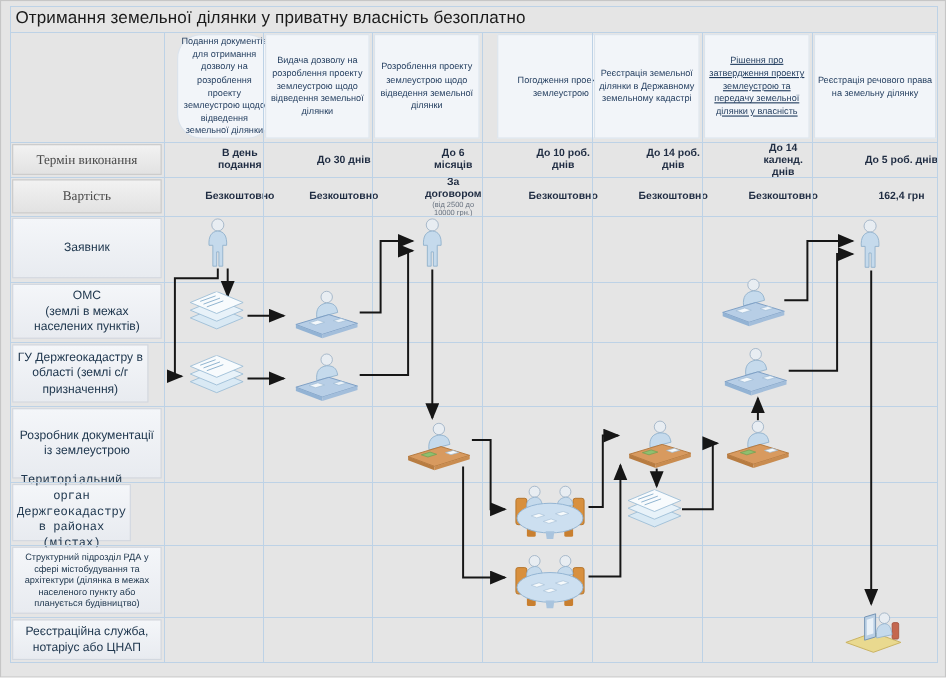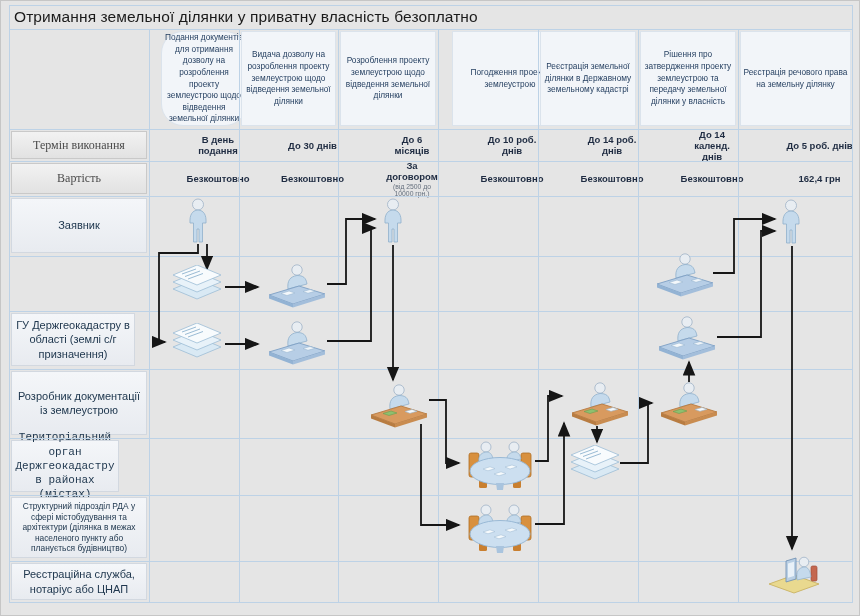--- a/index.html
+++ b/index.html
@@ -27,21 +27,21 @@
 
 <div class="page">
 
   <div class="title">Отримання земельної ділянки у приватну власність безоплатно</div>
 
   <div class="hdr" style="left:160px;top:30px;width:86px;height:95px;border-radius:22px;">Подання документів для отримання дозволу на розроблення проекту землеустрою щодо відведення земельної ділянки</div>
   <div class="hdr" style="left:240px;top:30px;width:95px;height:95px;">Видача дозволу на розроблення проекту землеустрою щодо відведення земельної ділянки</div>
   <div class="hdr" style="left:339px;top:30px;width:96px;height:95px;">Розроблення проекту землеустрою щодо відведення земельної ділянки</div>
   <div class="hdr" style="left:439px;top:30px;width:116px;height:95px;margin-left:12px;">Погодження проекту землеустрою</div>
   <div class="hdr" style="left:539px;top:30px;width:96px;height:95px;">Реєстрація земельної ділянки в Державному земельному кадастрі</div>
-  <div class="hdr" style="left:639px;top:30px;width:96px;height:95px;">Рішення про затвердження проекту землеустрою та передачу земельної ділянки у власність</div>
+  <div class="hdr" style="left:639px;top:30px;width:96px;height:95px;text-decoration:underline;">Рішення про затвердження проекту землеустрою та передачу земельної ділянки у власність</div>
   <div class="hdr" style="left:739px;top:30px;width:111px;height:95px;">Реєстрація речового права на земельну ділянку</div>
 
   <div class="rowlab" style="left:10px;top:130px;width:136px;height:28px;">Термін виконання</div>
   <div class="val" style="left:148px;top:128px;width:90px;height:32px;">В день подання</div>
   <div class="val" style="left:238px;top:128px;width:99px;height:32px;">До 30 днів</div>
   <div class="val" style="left:337px;top:128px;width:100px;height:32px;">До 6 місяців</div>
   <div class="val" style="left:437px;top:128px;width:100px;height:32px;">До 10 роб. днів</div>
   <div class="val" style="left:537px;top:128px;width:100px;height:32px;">До 14 роб. днів</div>
   <div class="val" style="left:637px;top:128px;width:100px;height:32px;">До 14 календ. днів</div>
   <div class="val" style="left:737px;top:128px;width:115px;height:32px;">До 5 роб. днів</div>
@@ -64,20 +64,23 @@
       <span>Безкоштовно</span>
     </div>
   <div class="val" style="left:637px;top:160px;width:100px;height:35px;">
       <span>Безкоштовно</span>
     </div>
   <div class="val" style="left:737px;top:160px;width:115px;height:35px;">
       <span>162,4 грн</span>
     </div>
 
   <div class="actor" style="left:10px;top:197px;width:136px;height:55px;">Заявник</div>
+  <div class="actor" style="left:10px;top:257px;width:136px;height:50px;">ОМС
+(землі в межах
+населених пунктів)</div>
   <div class="actor" style="left:10px;top:312px;width:124px;height:53px;">ГУ Держгеокадастру в області (землі с/г призначення)</div>
   <div class="actor" style="left:10px;top:370px;width:136px;height:64px;">Розробник документації із землеустрою</div>
   <div class="actor" style="left:10px;top:439px;width:108px;height:52px;font-family:Liberation Mono, monospace;">Територіальний орган Держгеокадастру в районах (містах)</div>
   <div class="actor small" style="left:10px;top:496px;width:136px;height:61px;">Структурний підрозділ РДА у сфері містобудування та архітектури (ділянка в межах населеного пункту або планується будівництво)</div>
   <div class="actor" style="left:10px;top:562px;width:136px;height:37px;">Реєстраційна служба, нотаріус або ЦНАП</div>
 
   <svg class="overlay" width="860" height="616" viewBox="0 0 860 616">
     <defs>
       <marker id="ah" markerWidth="9" markerHeight="8" refX="7.5" refY="3.5" orient="auto">
         <path d="M0,0 L8.5,3.5 L0,7 Z" fill="#161616"></path>

